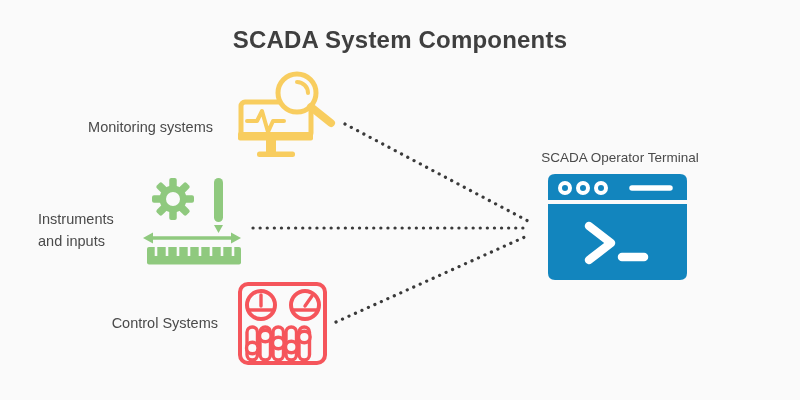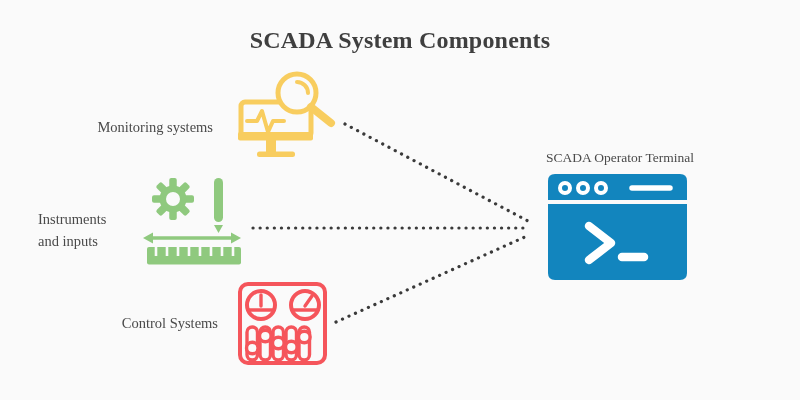--- a/index.html
+++ b/index.html
@@ -2,21 +2,21 @@
 <html><head>
 <meta charset="utf-8">
 <style>
   html, body { margin: 0; padding: 0; }
   body {
     width: 800px; height: 400px;
     background: #FAFAFA;
     font-family: "Liberation Sans", sans-serif;
     overflow: hidden;
   }
-  .canvas { width: 800px; height: 400px; position: relative; font-family: Liberation Serif, serif; }
+  .canvas { width: 800px; height: 400px; position: relative; }
   svg { display: block; }
   .title-text {
     font-size: 24px;
     font-weight: 700;
     fill: #3F3F3F;
     letter-spacing: 0.2px;
   }
   .label-text {
     font-size: 14.5px;
     font-weight: 400;

